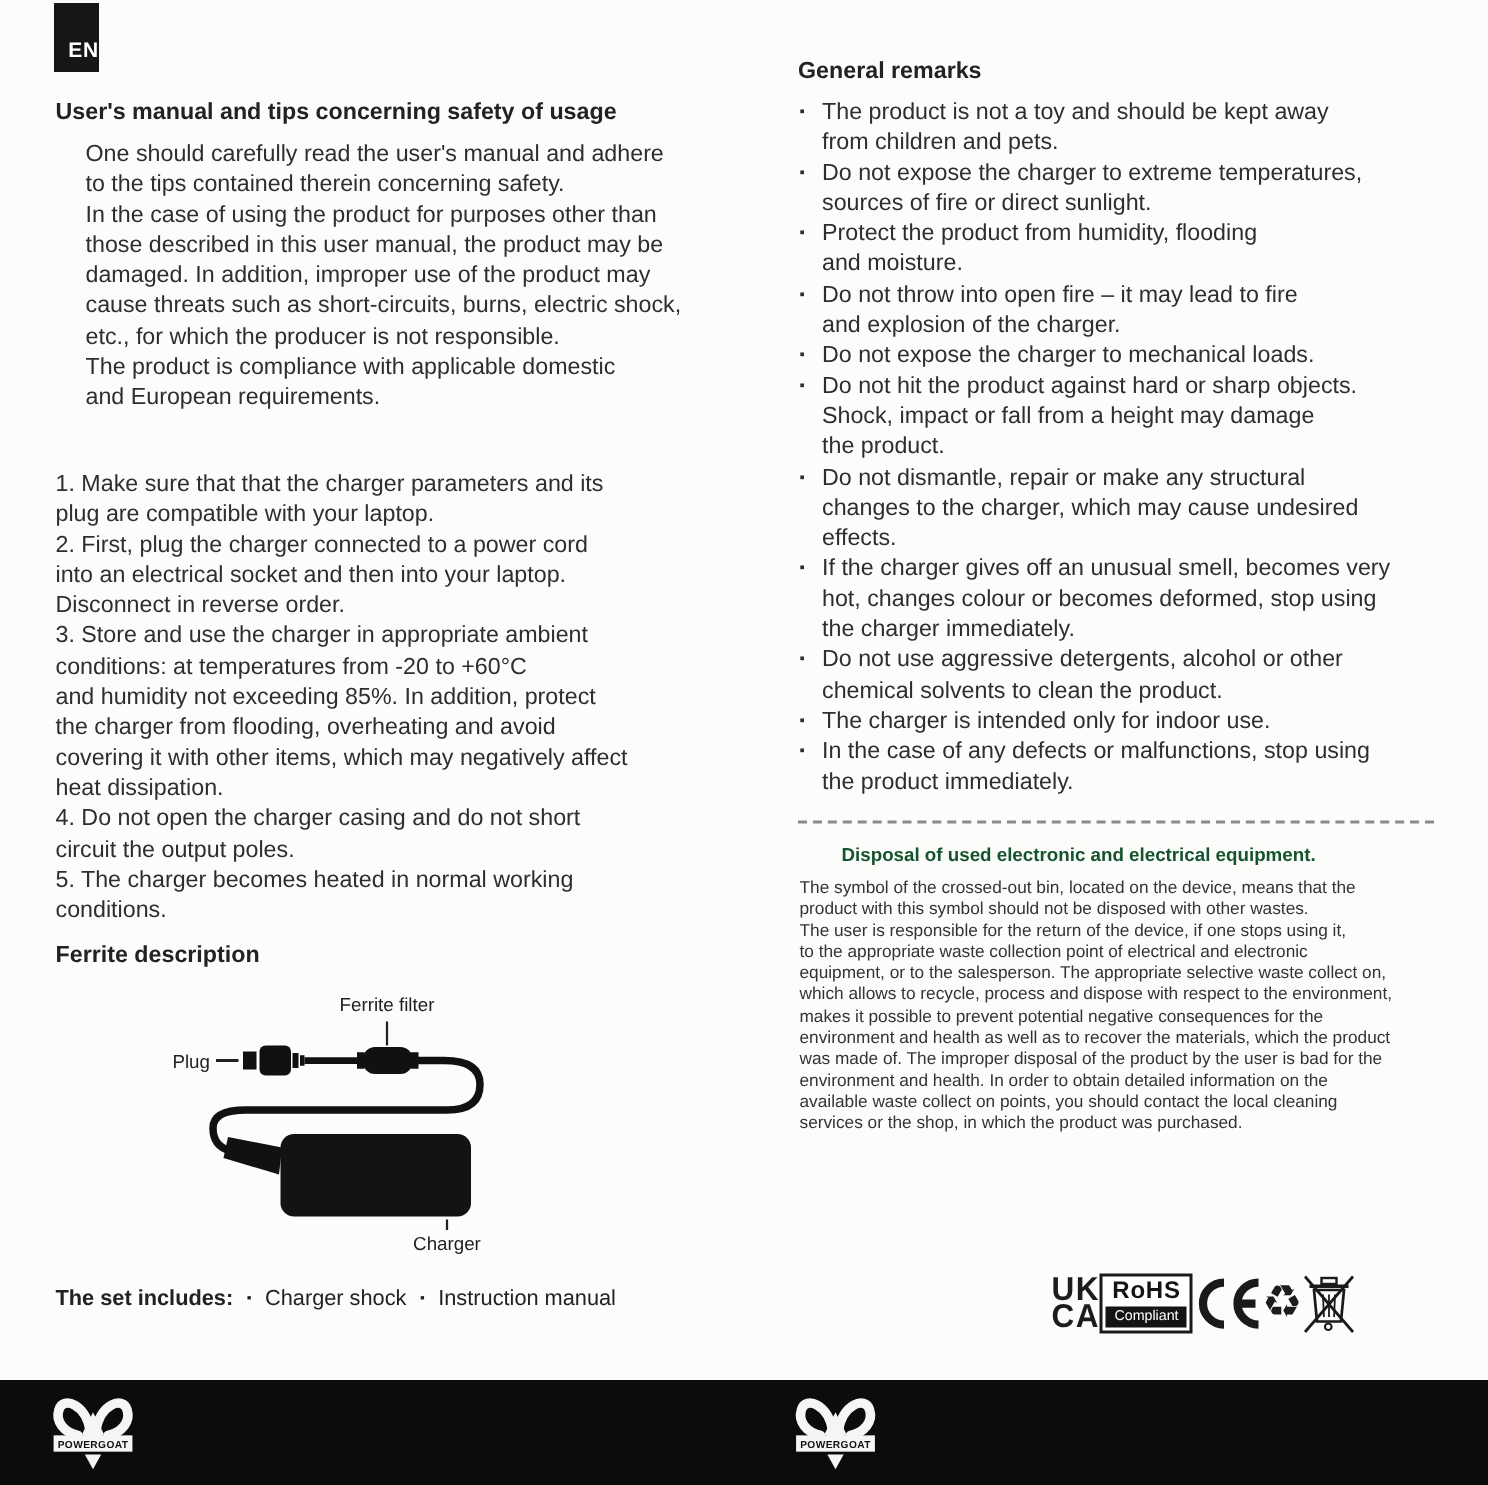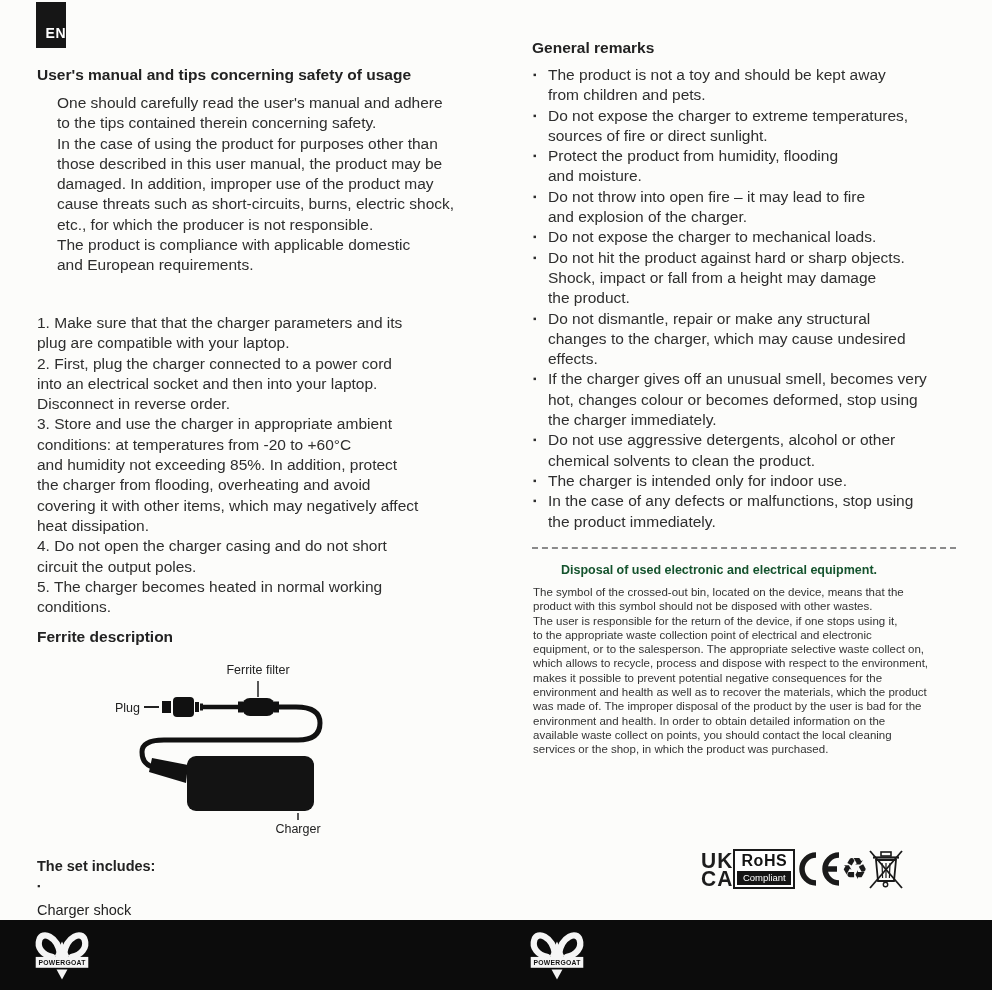--- a/index.html
+++ b/index.html
@@ -36,21 +36,21 @@
   .intro        { left: 37px; top: 93px;  width: 450px; margin-left: 20px; }
   .using-head   { left: 37px; top: 286px; width: 448px; }
   .steps        { left: 37px; top: 313px; width: 452px; }
   .chg-head     { left: 37px; top: 628px; width: 448px; }
   .diagram      { left: 36px; top: 656px; width: 440px; height: 192px; }
   .diagram text { font-family: "Liberation Sans", sans-serif; font-size: 12.5px; fill: #222; }
 
   .set-includes {
     left: 37px; top: 858px; width: 460px;
     font-size: 14.5px; color: #222;
-    display: flex; align-items: baseline; gap: 9px; white-space: nowrap; flex-direction: column;
+    display: flex; align-items: baseline; gap: 9px; white-space: nowrap;
   }
   .set-includes .lbl { font-weight: bold; }
   .set-includes .sq { font-size: 9px; position: relative; top: -2px; }
 
   .right-title  { left: 532px; top: 39px; width: 420px; }
   .bullets      { left: 533px; top: 65px; width: 432px; }
   .bullet-row   { display: flex; align-items: flex-start; }
   .b-marker {
     width: 15px; flex: 0 0 15px; font-size: 10px;
     line-height: 20.3px; color: #2e2e2e;

